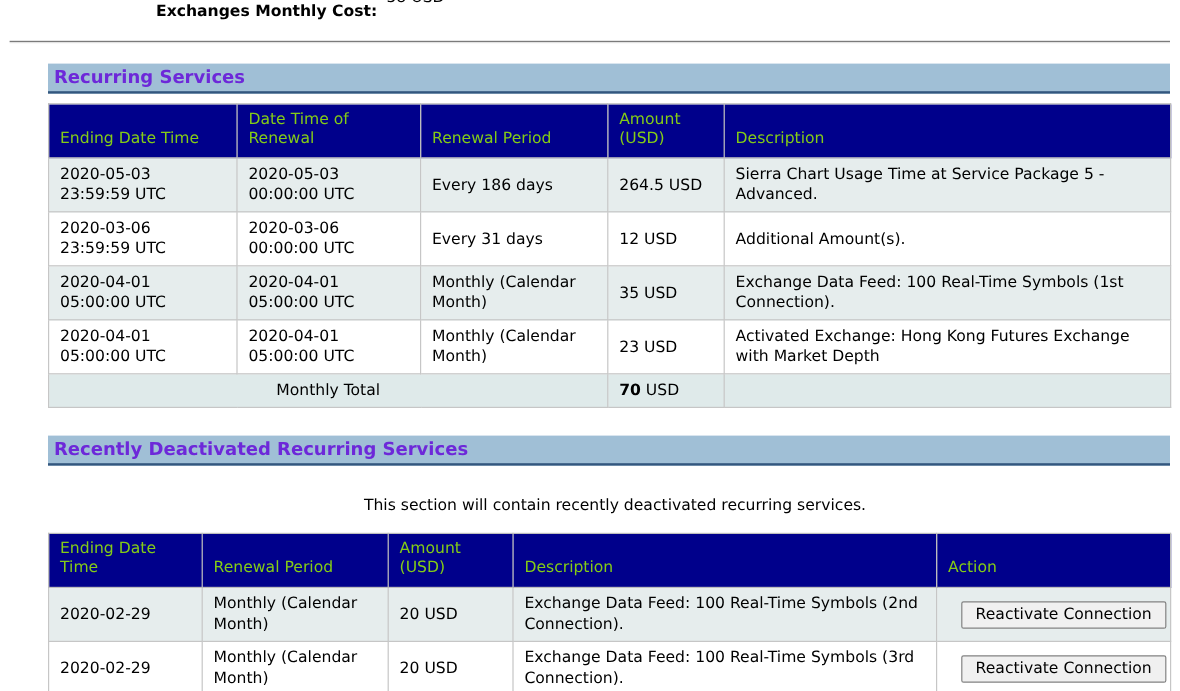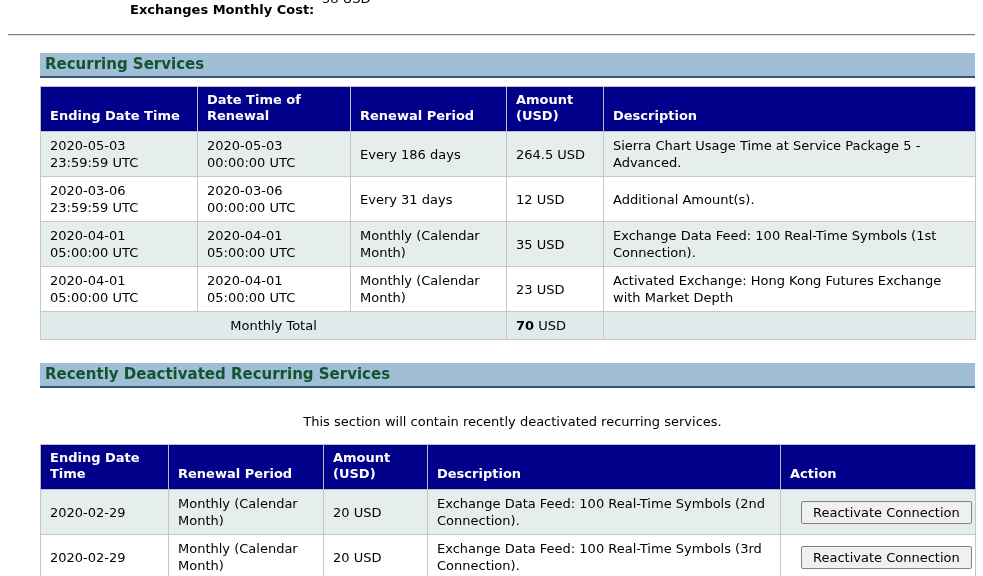--- a/index.html
+++ b/index.html
@@ -12,33 +12,33 @@
   .topbar { position:relative; height:20px; }
   .top-label { position:absolute; left:130px; top:2px; font-weight:bold; white-space:nowrap; }
   .top-value { position:absolute; left:322px; top:-9px; white-space:nowrap; }
   .rule { height:0; border-top:1px solid #7b7b7b; border-bottom:1px solid #e2e2e2; margin:0 8px; }
   .rule-top { margin-top:14px; }
   .rule-bottom { margin-top:3px; }
   .section-band {
     margin-left:40px; width:935px; box-sizing:border-box;
     background:#A0BFD6; border-bottom:2px solid #33567E;
     padding:2px 5px 3px 5px;
-    font-size:15px; font-weight:bold; color:#14532d;
+    font-size:15px; font-weight:bold; color:#6d28d9;
   }
   .band-1 { margin-top:17px; }
   .band-2 { margin-top:23px;margin-left:40px; }
   .note { margin:25px 0 0 42px; line-height:17px;text-align:center; }
   table {
     border-collapse:collapse; table-layout:fixed;
     width:935px; margin-left:40px; font-size:13px;
   }
   .tbl-1 { margin-top:8px; }
   .tbl-2 { margin-top:14px; }
   th {
-    background:#00008B; color:#ffffff; font-weight:bold; text-align:left;
+    background:#00008B; color:#84cc16; font-weight:normal; text-align:left;
     vertical-align:bottom; padding:5px 9px 7px 9px;
     border:1px solid #BDBDBD; line-height:16px;
   }
   td {
     border:1px solid #C6C6C6; padding:5px 9px;
     vertical-align:middle; line-height:17px;
   }
   tr.shaded td { background:#E6EDED; }
   tr.total-row td { background:#DFEAEA; }
   td.total-label { text-align:center; }

